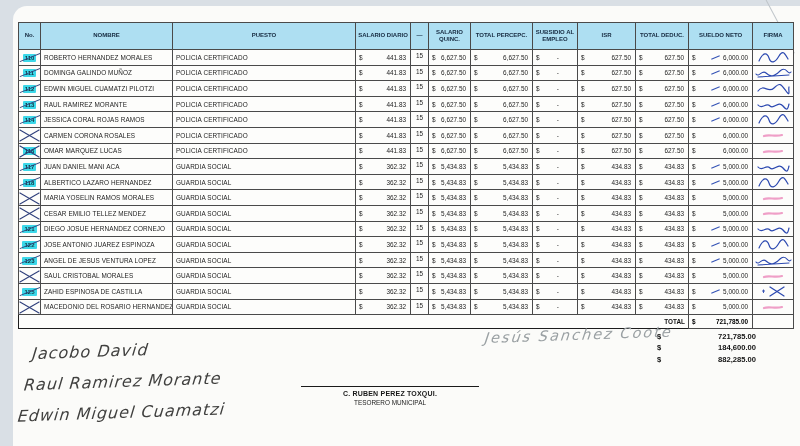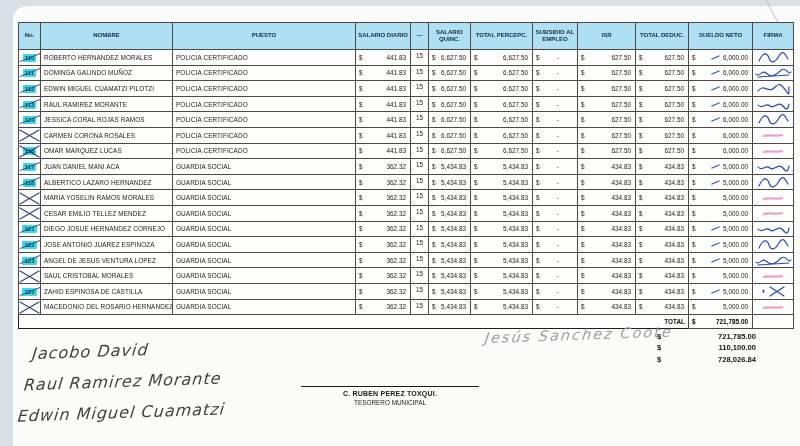--- a/index.html
+++ b/index.html
@@ -1035,19 +1035,19 @@
   <div class="treas-title">TESORERO MUNICIPAL</div>
 </div>
 
 <div class="summary">
   <div class="srow">
       <span>$</span>
       <span>721,785.00</span>
     </div>
   <div class="srow">
       <span>$</span>
-      <span>110,100.00</span>
+      <span>184,600.00</span>
     </div>
   <div class="srow">
       <span>$</span>
-      <span>728,026.84</span>
+      <span>882,285.00</span>
     </div>
 </div>
 
 </body></html>

